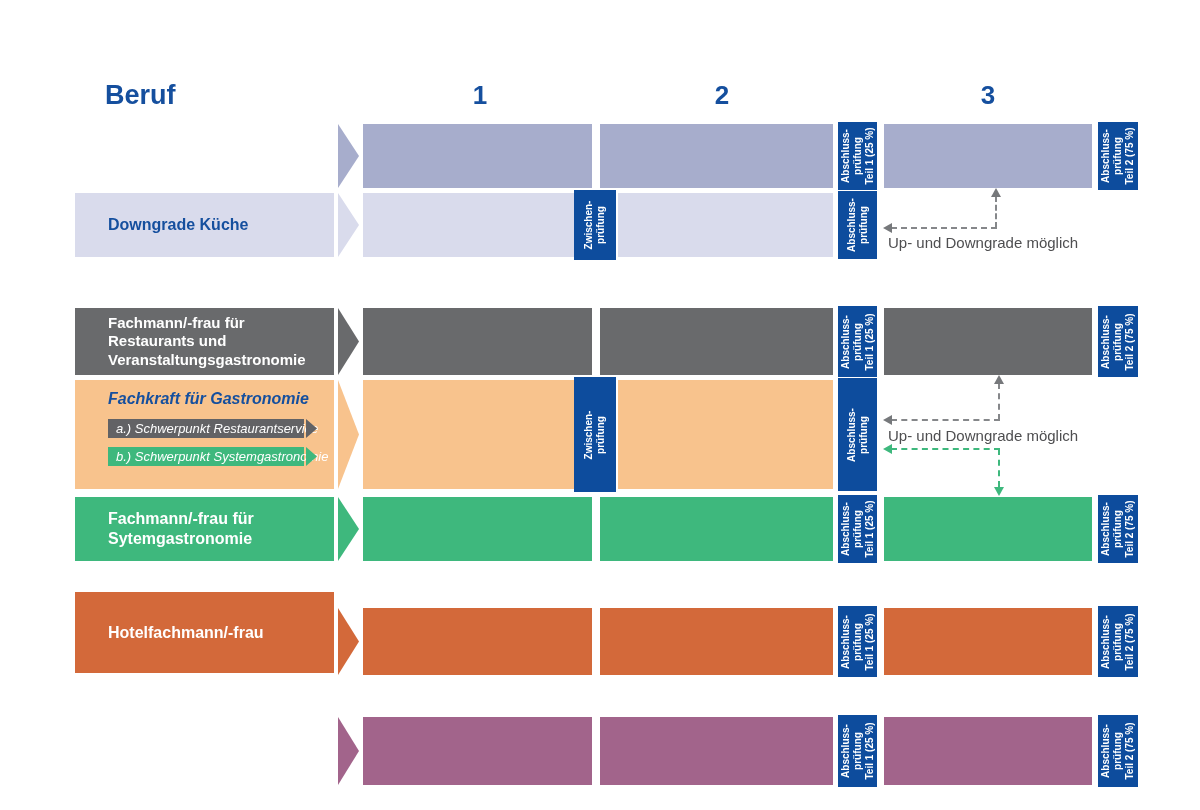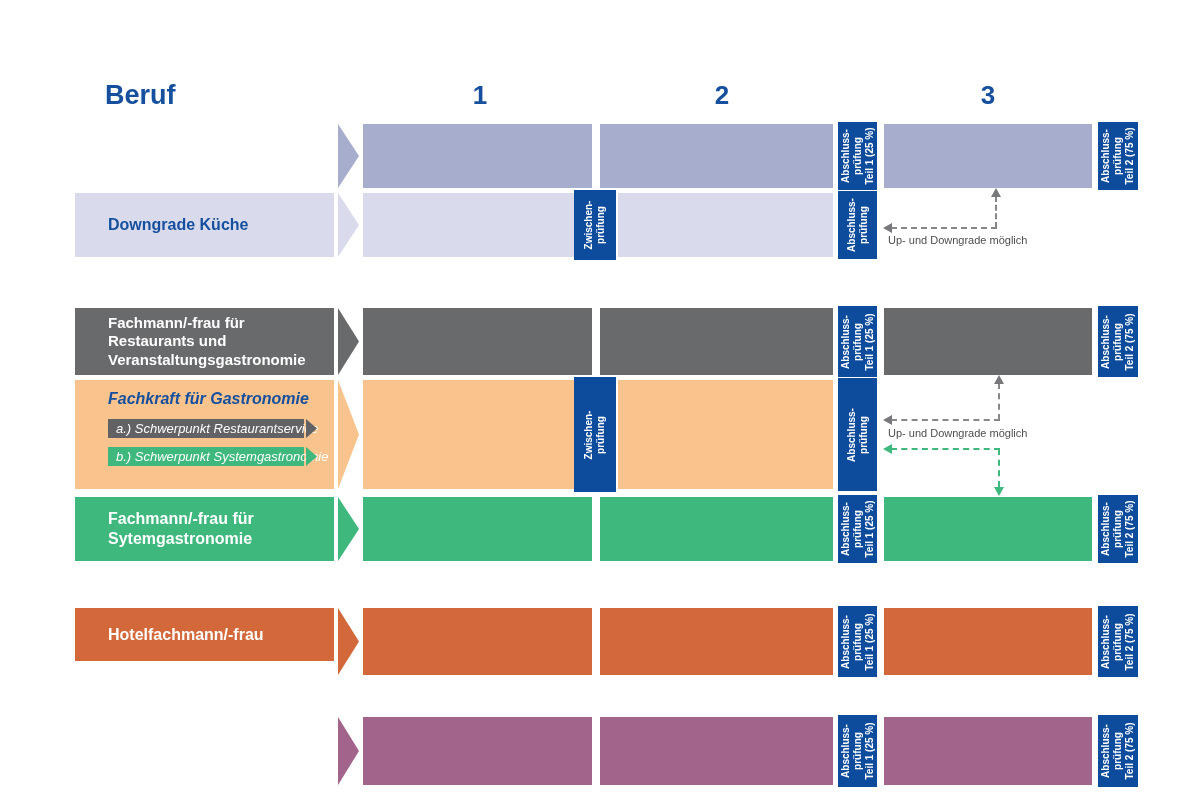--- a/index.html
+++ b/index.html
@@ -62,21 +62,21 @@
   .dash-h-gray{position:absolute;height:0;border-top:2px dashed #85878a;}
   .dash-v-gray{position:absolute;width:0;border-left:2px dashed #85878a;}
   .dash-h-green{position:absolute;height:0;border-top:2px dashed #3eb87d;}
   .dash-v-green{position:absolute;width:0;border-left:2px dashed #3eb87d;}
   .tri{position:absolute;width:0;height:0;}
   .tri-up-gray{border-left:5px solid transparent;border-right:5px solid transparent;border-bottom:9px solid #76787b;}
   .tri-left-gray{border-top:5px solid transparent;border-bottom:5px solid transparent;border-right:9px solid #76787b;}
   .tri-left-green{border-top:5px solid transparent;border-bottom:5px solid transparent;border-right:9px solid #3eb87d;}
   .tri-down-green{border-left:5px solid transparent;border-right:5px solid transparent;border-top:9px solid #3eb87d;}
   .note{
-    position:absolute;font-size:11px;color:#4e4e50;white-space:nowrap;
+    position:absolute;font-size:15px;color:#4e4e50;white-space:nowrap;
   }
 </style>
 </head>
 <body>
 
 <div id="canvas">
 
   <div class="beruf">Beruf</div>
   <div class="yearnum" style="left:450px;">1</div>
   <div class="yearnum" style="left:692px;">2</div>
@@ -179,21 +179,21 @@
 prüfung
 Teil 1 (25 %)</span>
   </div>
   <div class="seg" style="left: 884px; top: 497px; width: 208px; height: 64px; background-color: rgb(62, 184, 125);"></div>
   <div class="block" style="left: 1098px; top: 495px; width: 40px; height: 68px; background-color: rgb(13, 76, 157);">
     <span class="vtext">Abschluss-
 prüfung
 Teil 2 (75 %)</span>
   </div>
 
-  <div class="row-label" style="top: 608px; height: 53px; background-color: rgb(211, 105, 58);">
+  <div class="row-label" style="top: 592px; height: 81px; background-color: rgb(211, 105, 58);">
     <span class="txt lbl-white">Hotelfachmann/-frau</span>
   </div>
   <div class="label-arrow" style="top: 608px; height: 67px; background-color: rgb(211, 105, 58);"></div>
   <div class="seg" style="left: 363px; top: 608px; width: 229px; height: 67px; background-color: rgb(211, 105, 58);"></div>
   <div class="seg" style="left: 600px; top: 608px; width: 233px; height: 67px; background-color: rgb(211, 105, 58);"></div>
   <div class="block" style="left: 838px; top: 606px; height: 71px; background-color: rgb(13, 76, 157);">
     <span class="vtext">Abschluss-
 prüfung
 Teil 1 (25 %)</span>
   </div>

